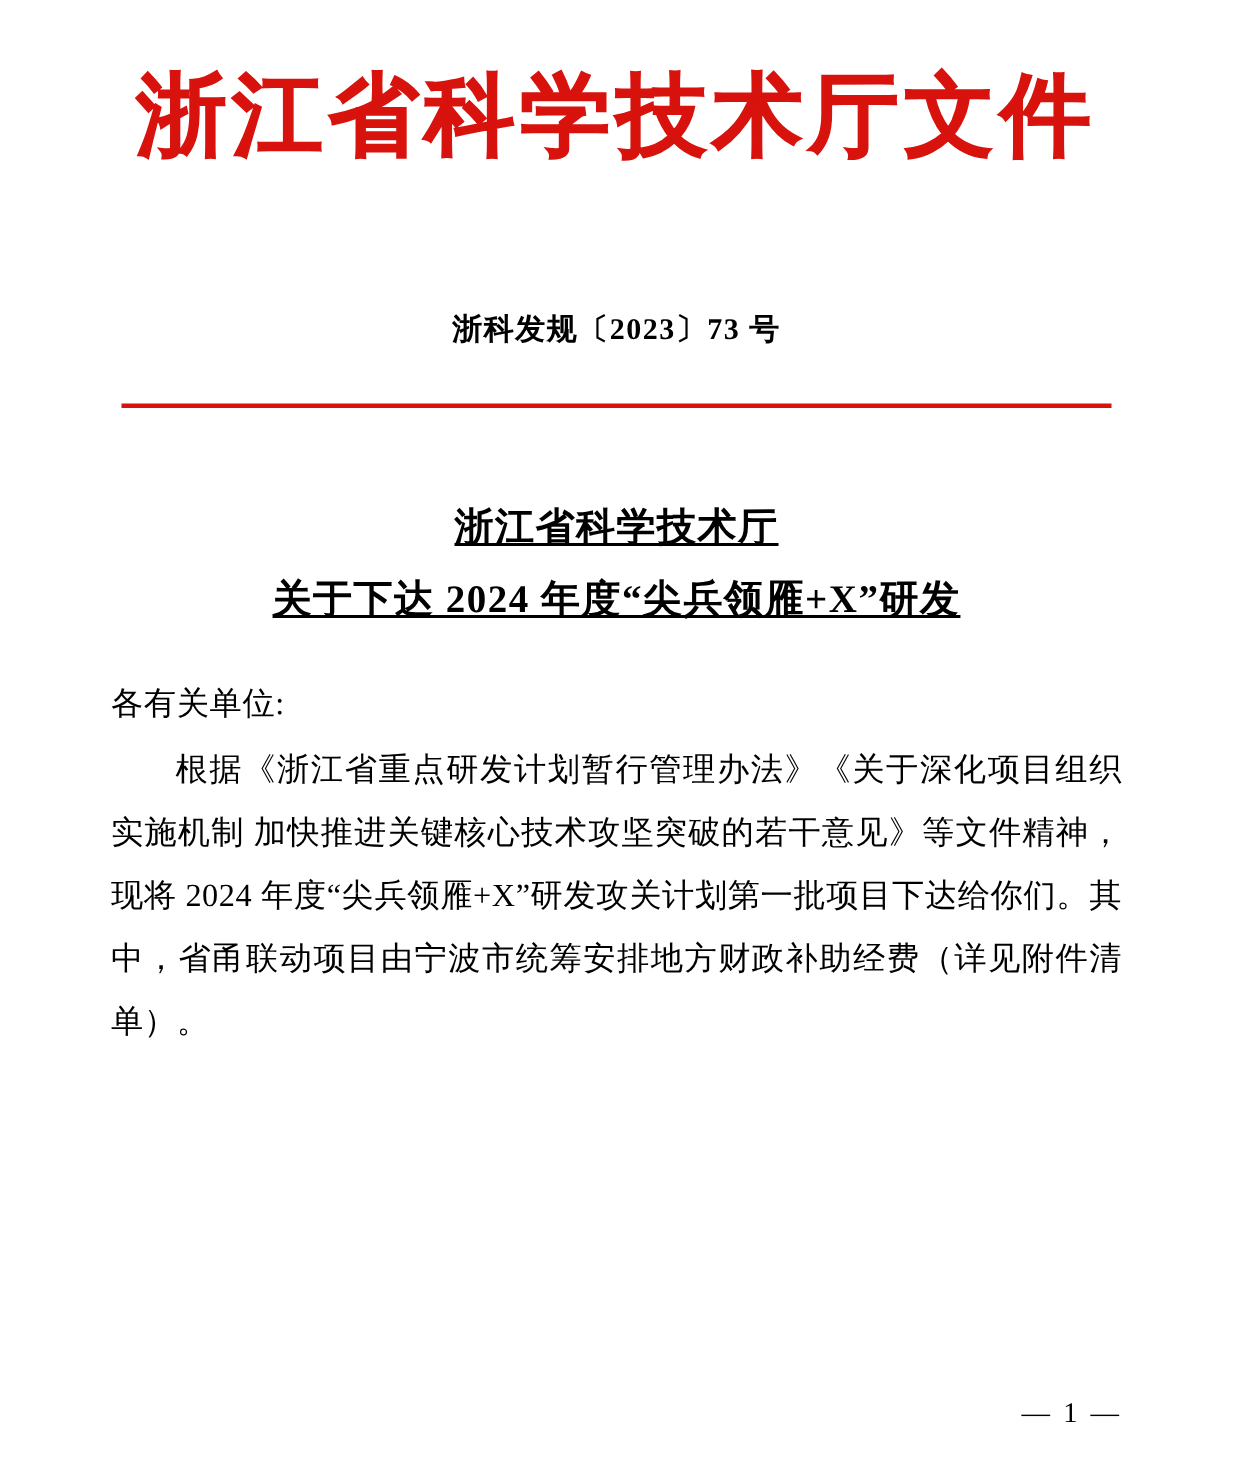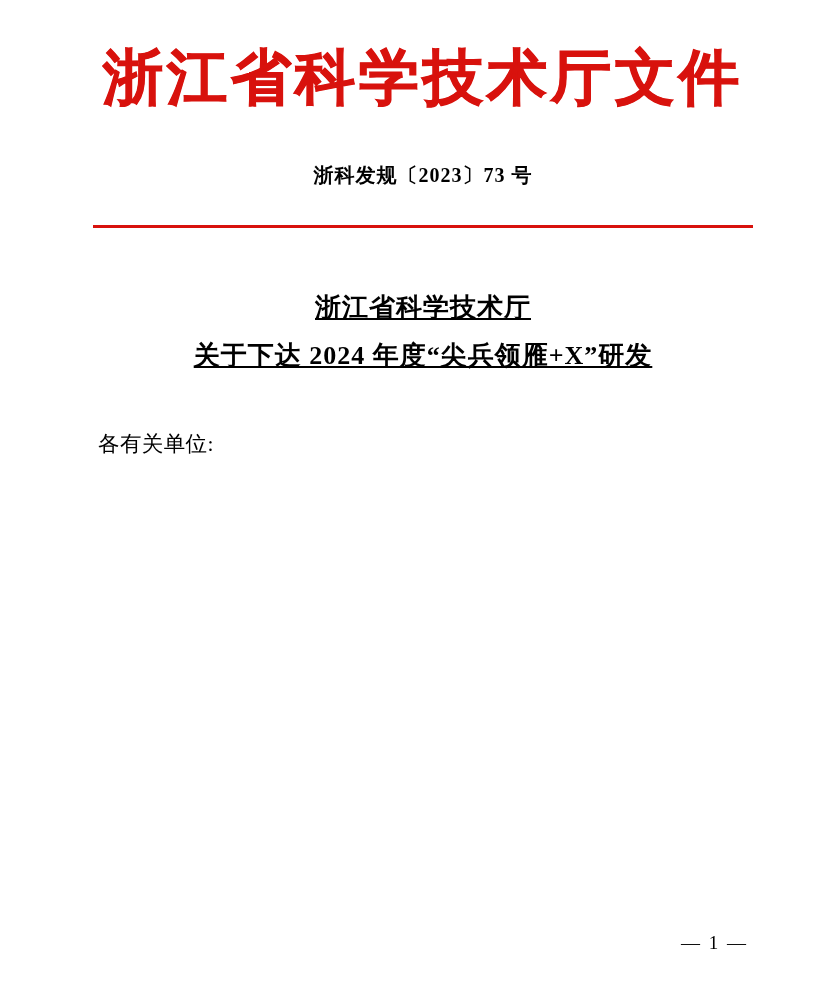--- a/index.html
+++ b/index.html
@@ -13,21 +13,20 @@
     font-family: "Liberation Serif", "DejaVu Serif", serif;
     color: #000000;
     position: relative;
     overflow: hidden;
   }
   .page {
     position: relative;
     width: 822px;
     height: 984px;
     box-sizing: border-box;
-    padding-left: 24px;
   }
 
   
   .masthead {
     text-align: center;
     padding-top: 44px;
   }
   .masthead-title {
     color: #d8120d;
     font-family: "DejaVu Serif", "Liberation Serif", serif;
@@ -35,21 +34,21 @@
     font-size: 60px;
     letter-spacing: 4px;
     line-height: 1.1;
     white-space: nowrap;
     -webkit-text-stroke: 1px #d8120d;
   }
 
   
   .doc-number-wrap {
     text-align: center;
-    margin-top: 52px;
+    margin-top: 96px;
   }
   .doc-number {
     font-size: 20px;
     font-weight: bold;
     letter-spacing: 1px;
     font-family: "Liberation Serif", serif;
   }
 
   
   .red-rule {
@@ -68,21 +67,21 @@
     font-size: 26px;
     font-weight: bold;
     line-height: 1.85;
     letter-spacing: 1px;
     font-family: "Liberation Serif", serif;
     text-decoration: underline;
   }
 
   
   .body {
-    margin: 44px 74px 0 74px;
+    margin: 25px 74px 0 74px;
     font-size: 21.5px;
     line-height: 1.95;
     letter-spacing: 0.4px;
     text-align: justify;
     font-family: "Liberation Serif", "DejaVu Serif", serif;
   }
   .salutation {
     margin-bottom: 2px;
   }
   .para {
@@ -115,17 +114,18 @@
 
   <div class="red-rule"></div>
 
   <div class="title-block">
     <div class="title-line">浙江省科学技术厅</div>
     <div class="title-line">关于下达 2024 年度“尖兵领雁+X”研发</div>
   </div>
 
   <div class="body">
     <div class="salutation">各有关单位:</div>
+    <p class="para">根据《浙江省重点研发计划暂行管理办法》《关于深化项目组织实施机制 加快推进关键核心技术攻坚突破的若干意见》等文件精神，现将 2024 年度“尖兵领雁+X”研发攻关计划第一批项目下达给你们。其中，省甬联动项目由宁波市统筹安排地方财政补助经费（详见附件清单）。</p>
   </div>
 
   <div class="footer">— 1 —</div>
 
 </div>
 
 </body></html>

